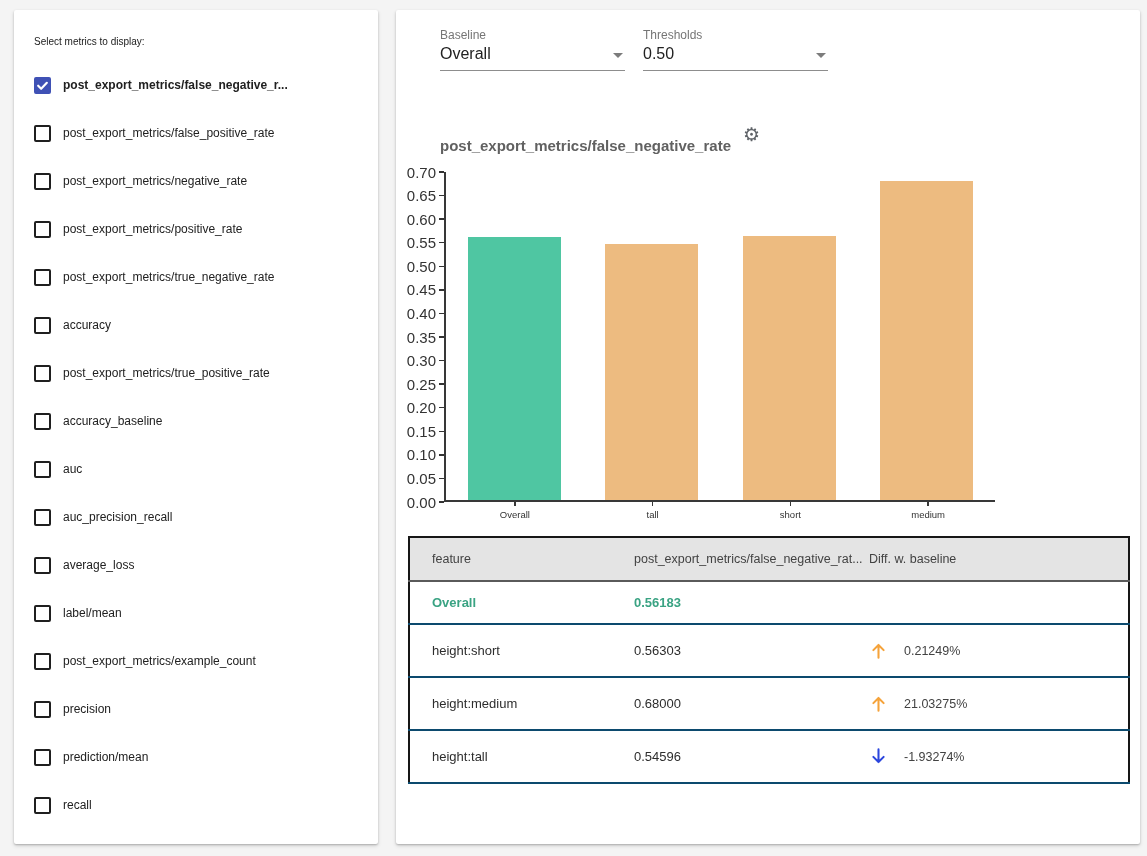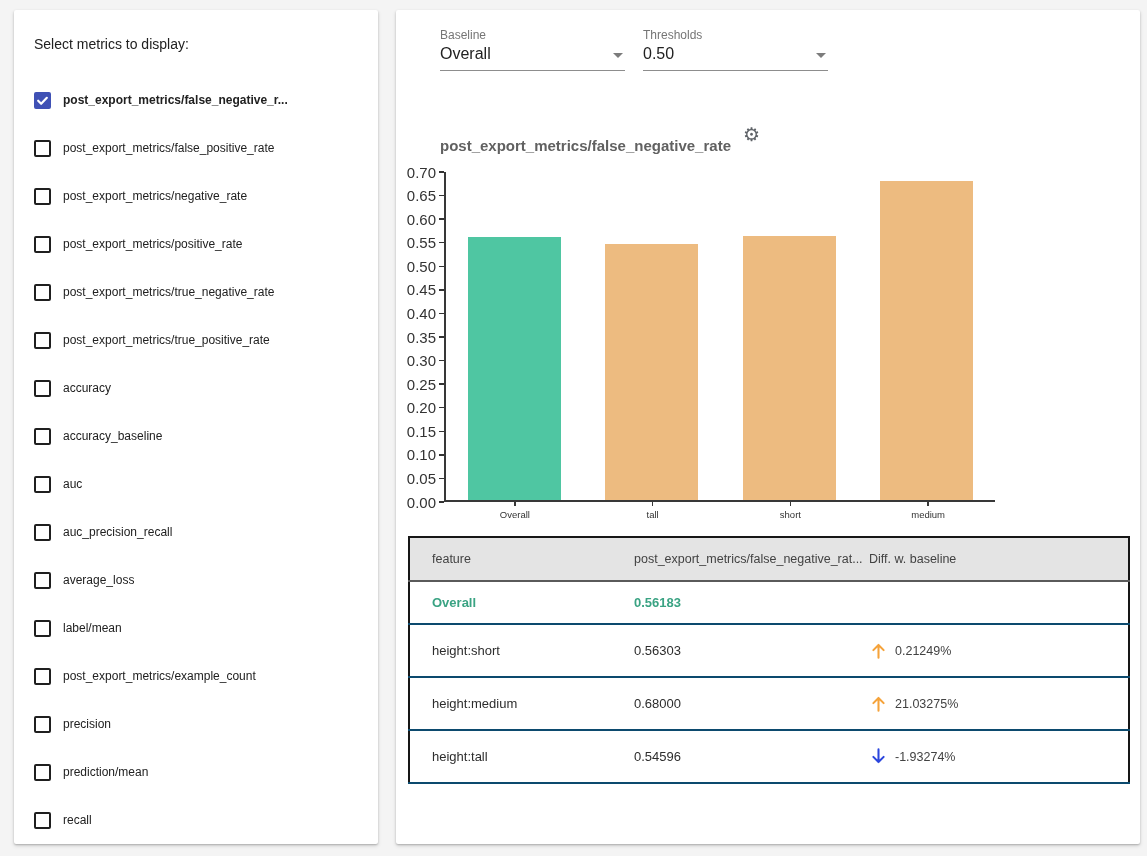--- a/index.html
+++ b/index.html
@@ -5,21 +5,21 @@
   * { margin:0; padding:0; box-sizing:border-box; }
   html,body { width:1147px; height:856px; background:#f4f4f4; font-family:"Liberation Sans", sans-serif; overflow:hidden; }
 
   .card { position:absolute; top:10px; background:#fff; border-radius:2px;
           box-shadow:0 1px 2px rgba(0,0,0,.22), 0 2px 4px rgba(0,0,0,.12); }
   #left-card  { left:14px;  width:364px; height:834px; }
   #right-card { left:396px; width:744px; height:834px; }
 
   
   .sidebar-inner { padding:26px 10px 0 20px; }
-  .sidebar-title { font-size:14px; color:#212121; margin-bottom:24px; }
+  .sidebar-title { font-size:10px; color:#212121; margin-bottom:14px; }
   .metric-item { display:flex; align-items:center; height:48px; cursor:pointer; }
   .checkbox { width:17px; height:17px; border:2px solid #1f1f1f; border-radius:2px; flex:0 0 auto;
               display:flex; align-items:center; justify-content:center; background:#fff; }
   .checkbox svg { display:none; }
   .metric-item.checked .checkbox { background:#3f51b5; border-color:#3f51b5; }
   .metric-item.checked .checkbox svg { display:block; }
   .metric-label { margin-left:12px; font-size:12px; color:#212121; white-space:nowrap; overflow:hidden; }
   .metric-item.checked .metric-label { font-weight:bold; }
 
   
@@ -55,21 +55,21 @@
                    border:2px solid #161616; table-layout:fixed; }
   .metrics-table th { background:#e4e4e4; height:44px; text-align:left; font-weight:400;
                       font-size:12.5px; color:#424242; border-bottom:2px solid #5a5a5a; }
   .metrics-table td { font-size:13px; color:#2d2d2d; }
   .metrics-table tr { border-bottom:2px solid #0c4a6e; }
   .metrics-table tbody tr { height:53px; }
   .metrics-table tbody tr.baseline-row { height:43px; }
   .metrics-table th:first-child, .metrics-table td:first-child { padding-left:22px; width:225px; }
   .metrics-table th:nth-child(2), .metrics-table td:nth-child(2) { width:235px; }
   .baseline-row td { color:#3aa383; font-weight:bold; }
-  .cell-diff-wrap { display:flex; align-items:center; gap:7px; }
+  .cell-diff-wrap { display:flex; align-items:center; gap:16px; }
   .diff-arrow { width:19px; height:19px; }
   .diff-text { font-size:12.5px; color:#424242; font-weight:400; }
 </style>
 </head>
 <body>
 
 <div class="card" id="left-card">
   <div class="sidebar-inner">
     <div class="sidebar-title">Select metrics to display:</div>
     <div>
@@ -107,28 +107,28 @@
     <span class="checkbox">
       
     </span>
     <span class="metric-label">post_export_metrics/true_negative_rate</span>
   </label>
 
   <label class="metric-item">
     <span class="checkbox">
       
     </span>
+    <span class="metric-label">accuracy</span>
+  </label>
+
+  <label class="metric-item">
+    <span class="checkbox">
+      
+    </span>
     <span class="metric-label">post_export_metrics/true_positive_rate</span>
-  </label>
-
-  <label class="metric-item">
-    <span class="checkbox">
-      
-    </span>
-    <span class="metric-label">accuracy</span>
   </label>
 
   <label class="metric-item">
     <span class="checkbox">
       
     </span>
     <span class="metric-label">accuracy_baseline</span>
   </label>
 
   <label class="metric-item">

